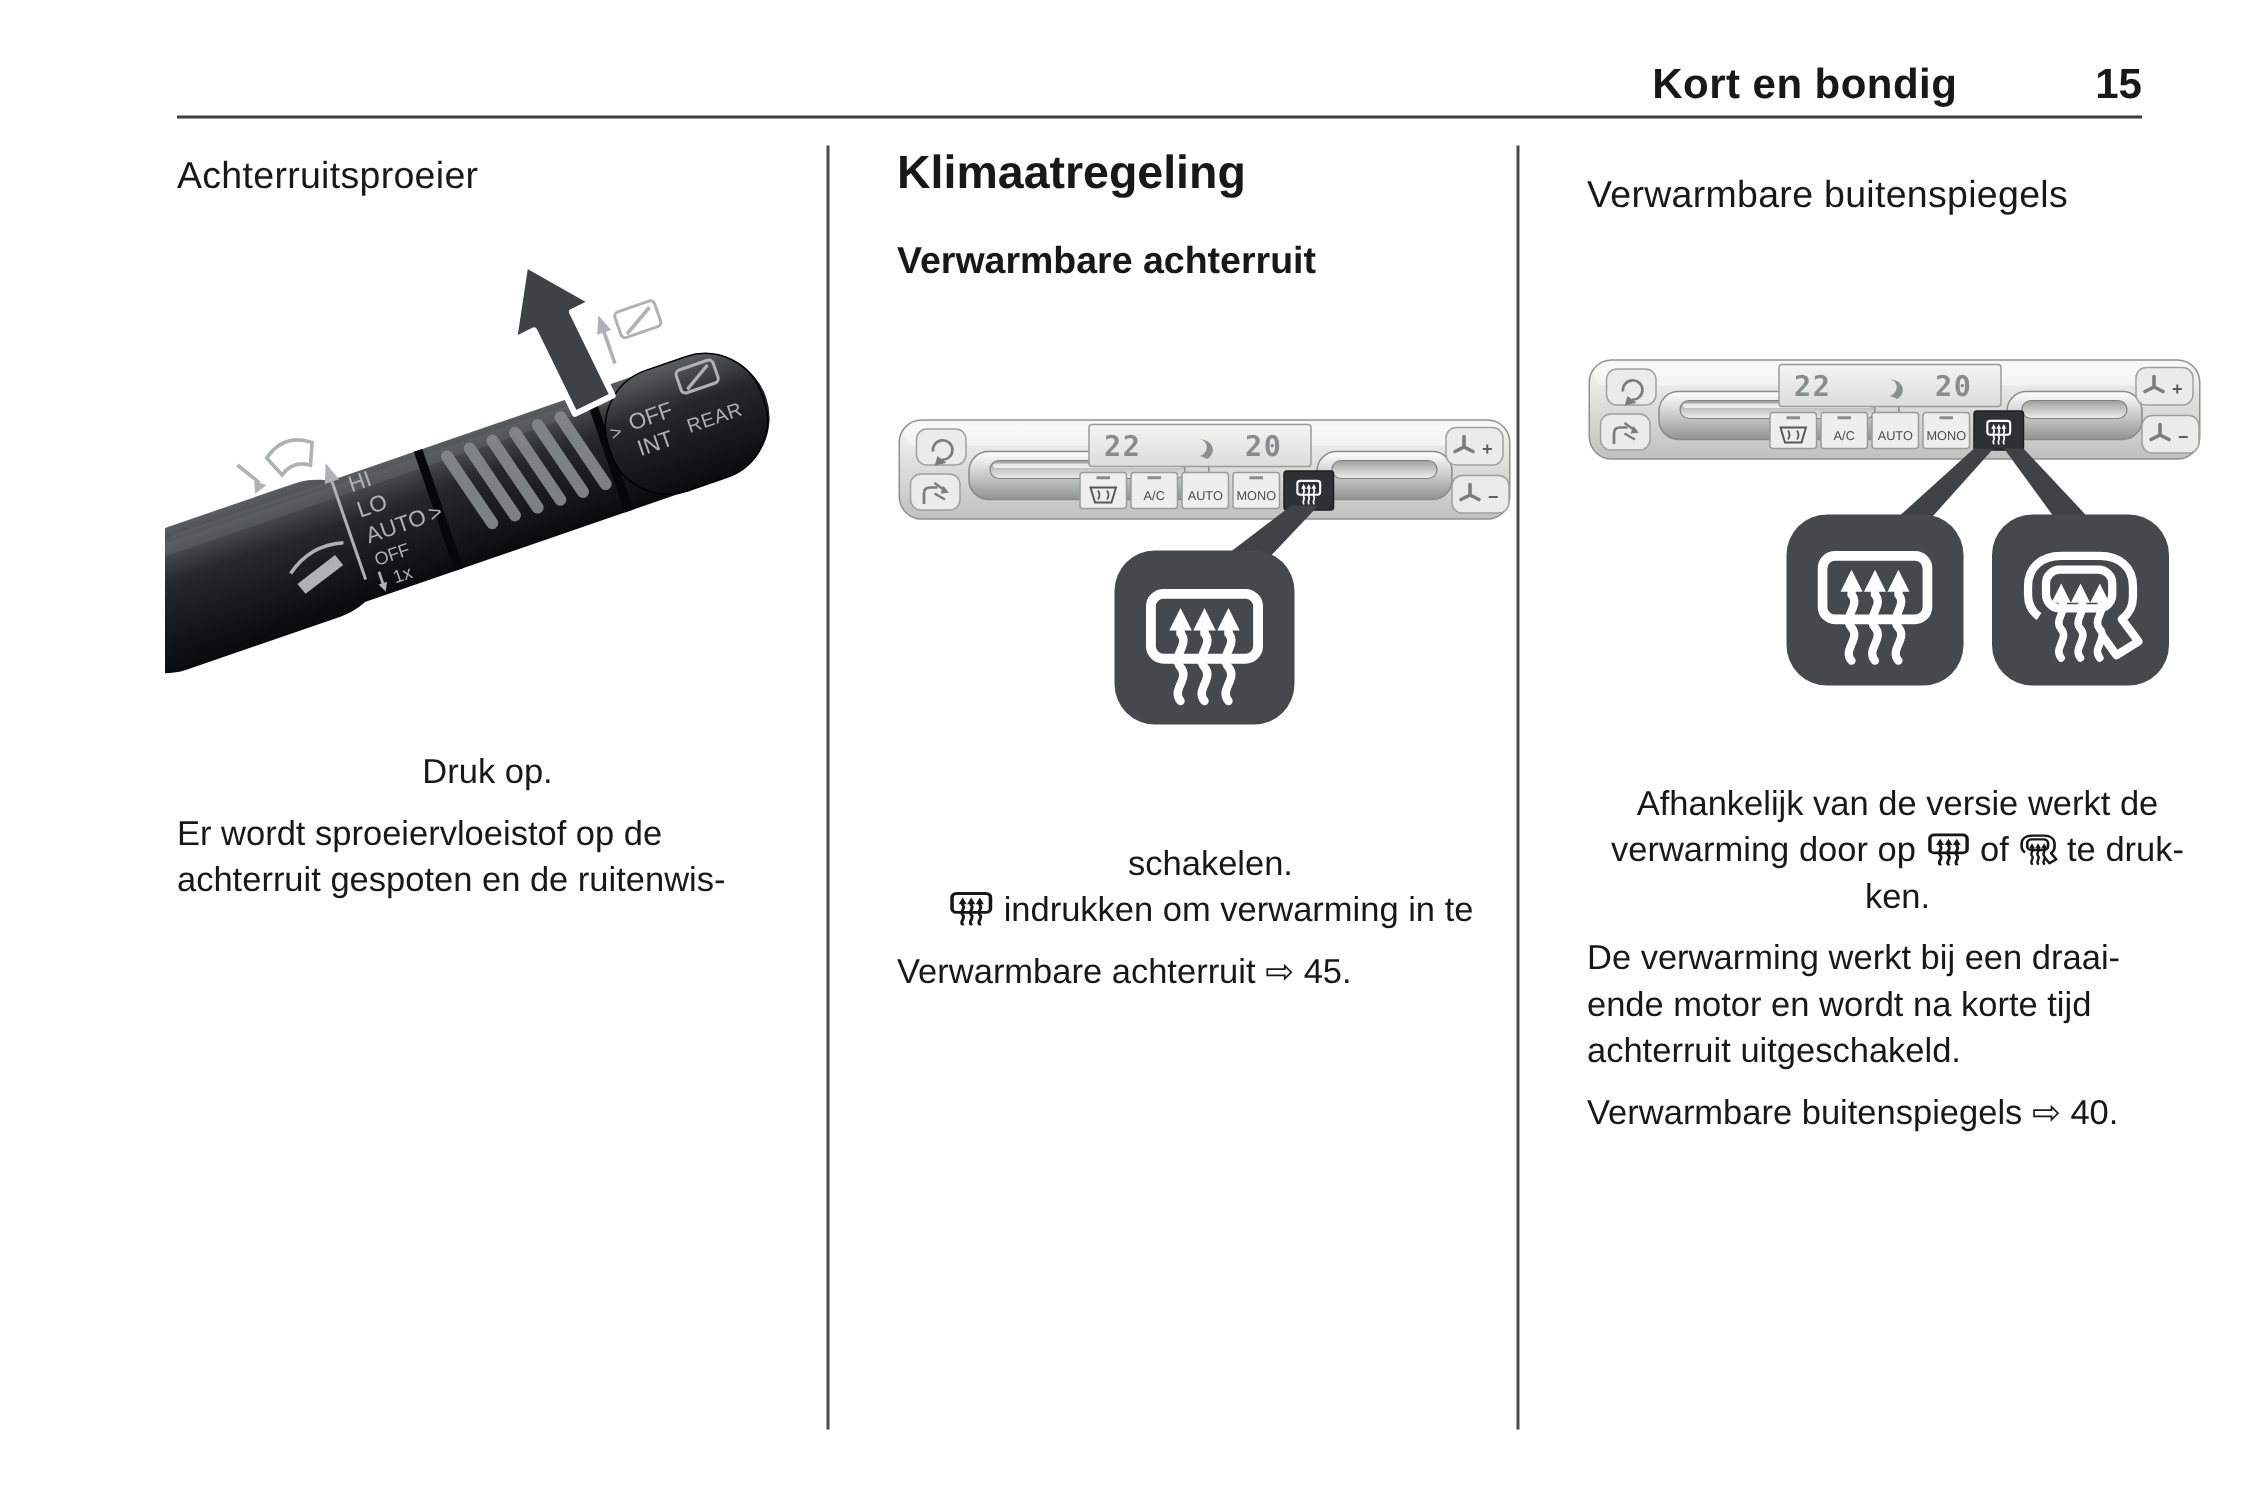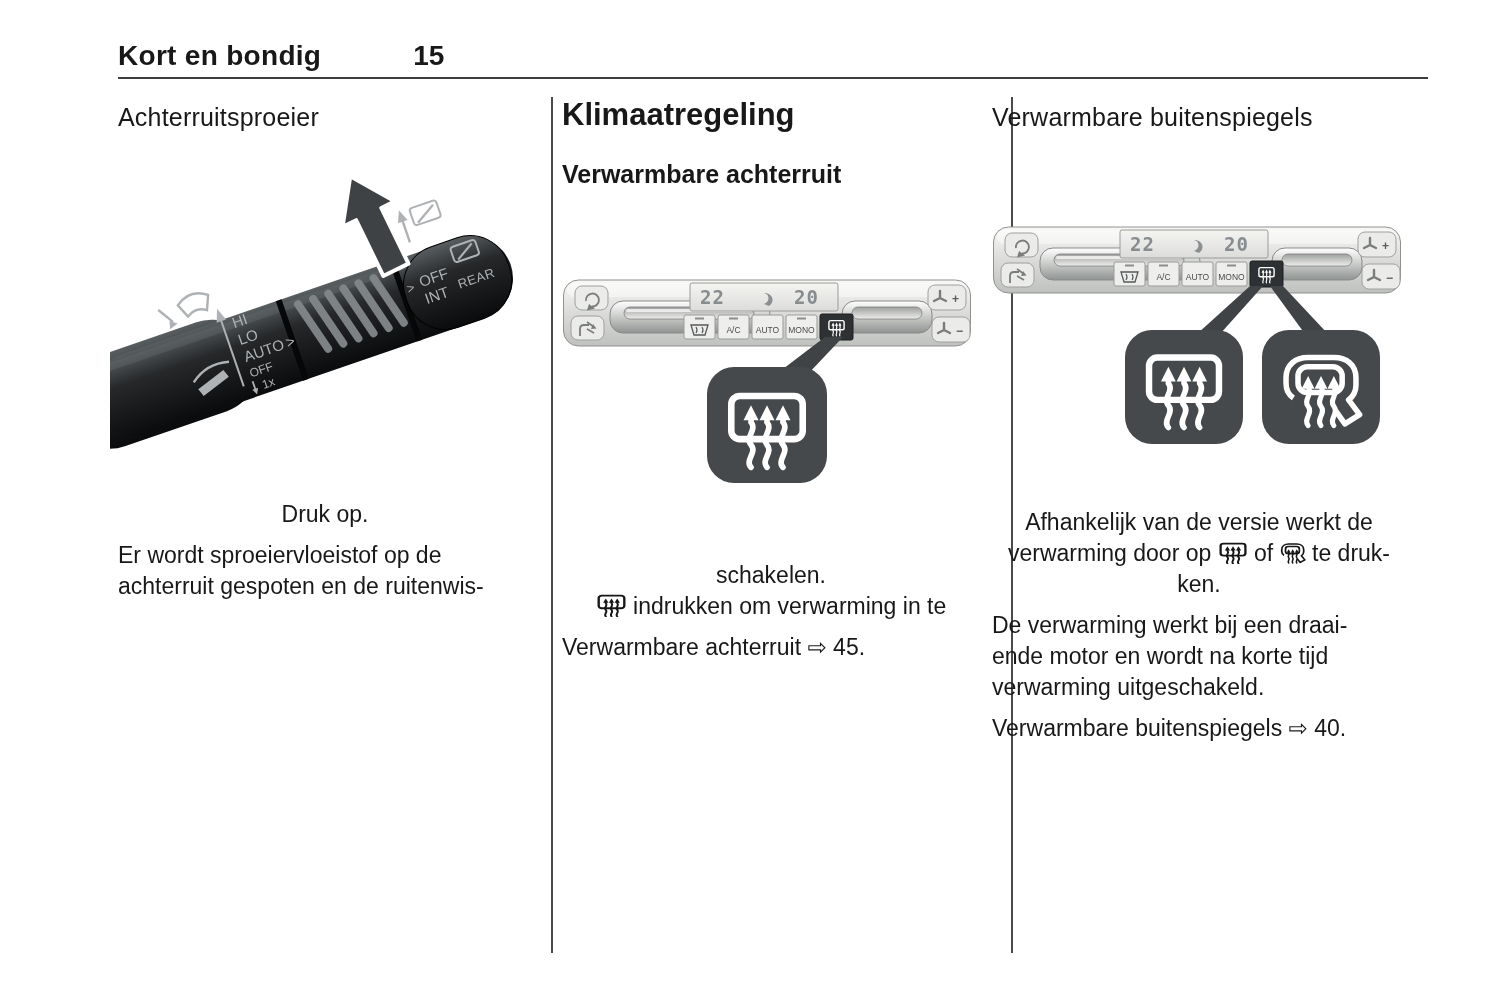--- a/index.html
+++ b/index.html
@@ -1,30 +1,30 @@
 <!DOCTYPE html>
 <html><head>
 <meta charset="utf-8">
 <style>
   html,body{margin:0;padding:0;}
   body{
     width:1496px;height:1000px;background:#ffffff;position:relative;overflow:hidden;
     font-family:"Liberation Sans",sans-serif;color:#181818;
     -webkit-font-smoothing:antialiased;
   }
-  .header{position:absolute;left:118px;top:40px;width:1310px;display:flex;align-items:baseline;}
+  .header{position:absolute;left:118px;top:40px;width:1310px;display:flex;justify-content:flex-end;align-items:baseline;}
   .hdr-title{font-size:28px;font-weight:bold;margin-right:92px;letter-spacing:.3px;}
   .hdr-page{font-size:28px;font-weight:bold;}
   .hdr-rule{position:absolute;left:118px;top:77px;width:1310px;height:2px;background:#3d3d3d;}
   .vdiv{position:absolute;top:97px;height:856px;width:2px;background:#4a4a4a;}
   .vdiv.d1{left:551px;} .vdiv.d2{left:1011px;}
   .col{position:absolute;top:95px;}
   .col.c1{left:118px;width:414px;}
-  .col.c2{left:562px;width:418px;}
-  .col.c3{left:992px;width:414px;}
+  .col.c2{left:598px;width:418px;}
+  .col.c3{left:1058px;width:414px;margin-top:13px;}
   .col-heading{font-size:25px;font-weight:normal;margin:8px 0 0;letter-spacing:.2px;}
   .main-heading{font-size:31px;font-weight:bold;margin:2px 0 0;}
   .sub-heading{font-size:25px;font-weight:bold;margin:27px 0 0;}
   .figure{position:relative;}
   .fig-stalk{margin:16px 0 0 -8px;width:422px;height:322px;}
   .fig-panel2{margin-top:86px;width:412px;height:212px;}
   .fig-panel3{margin-top:90px;width:412px;height:230px;}
   .para{margin-top:10px;}
   .para.first{margin-top:29px;text-align:center;}
   .c3 .para.first{margin-top:55px;}
@@ -265,18 +265,18 @@
           <use href="#sym-hrw" xlink:href="#sym-hrw" x="0" y="0" width="100" height="100"></use>
         </svg><span> of </span><svg class="inline-icon" width="26" height="22" viewBox="6 10 90 86" preserveAspectRatio="none" style="color:#161616">
           <use href="#sym-mir" xlink:href="#sym-mir" x="0" y="0" width="100" height="100"></use>
         </svg><span> te druk-</span>
     </div>
     <div class="body-line">ken.</div>
   </div>
   <div class="para">
     <div class="body-line">De verwarming werkt bij een draai-</div>
     <div class="body-line">ende motor en wordt na korte tijd</div>
-    <div class="body-line">verwarming uitgeschakeld.</div>
+    <div class="body-line">achterruit uitgeschakeld.</div>
   </div>
   <div class="para">
     <div class="body-line">Verwarmbare buitenspiegels ⇨ 40.</div>
   </div>
 </div>
 
 </body></html>

